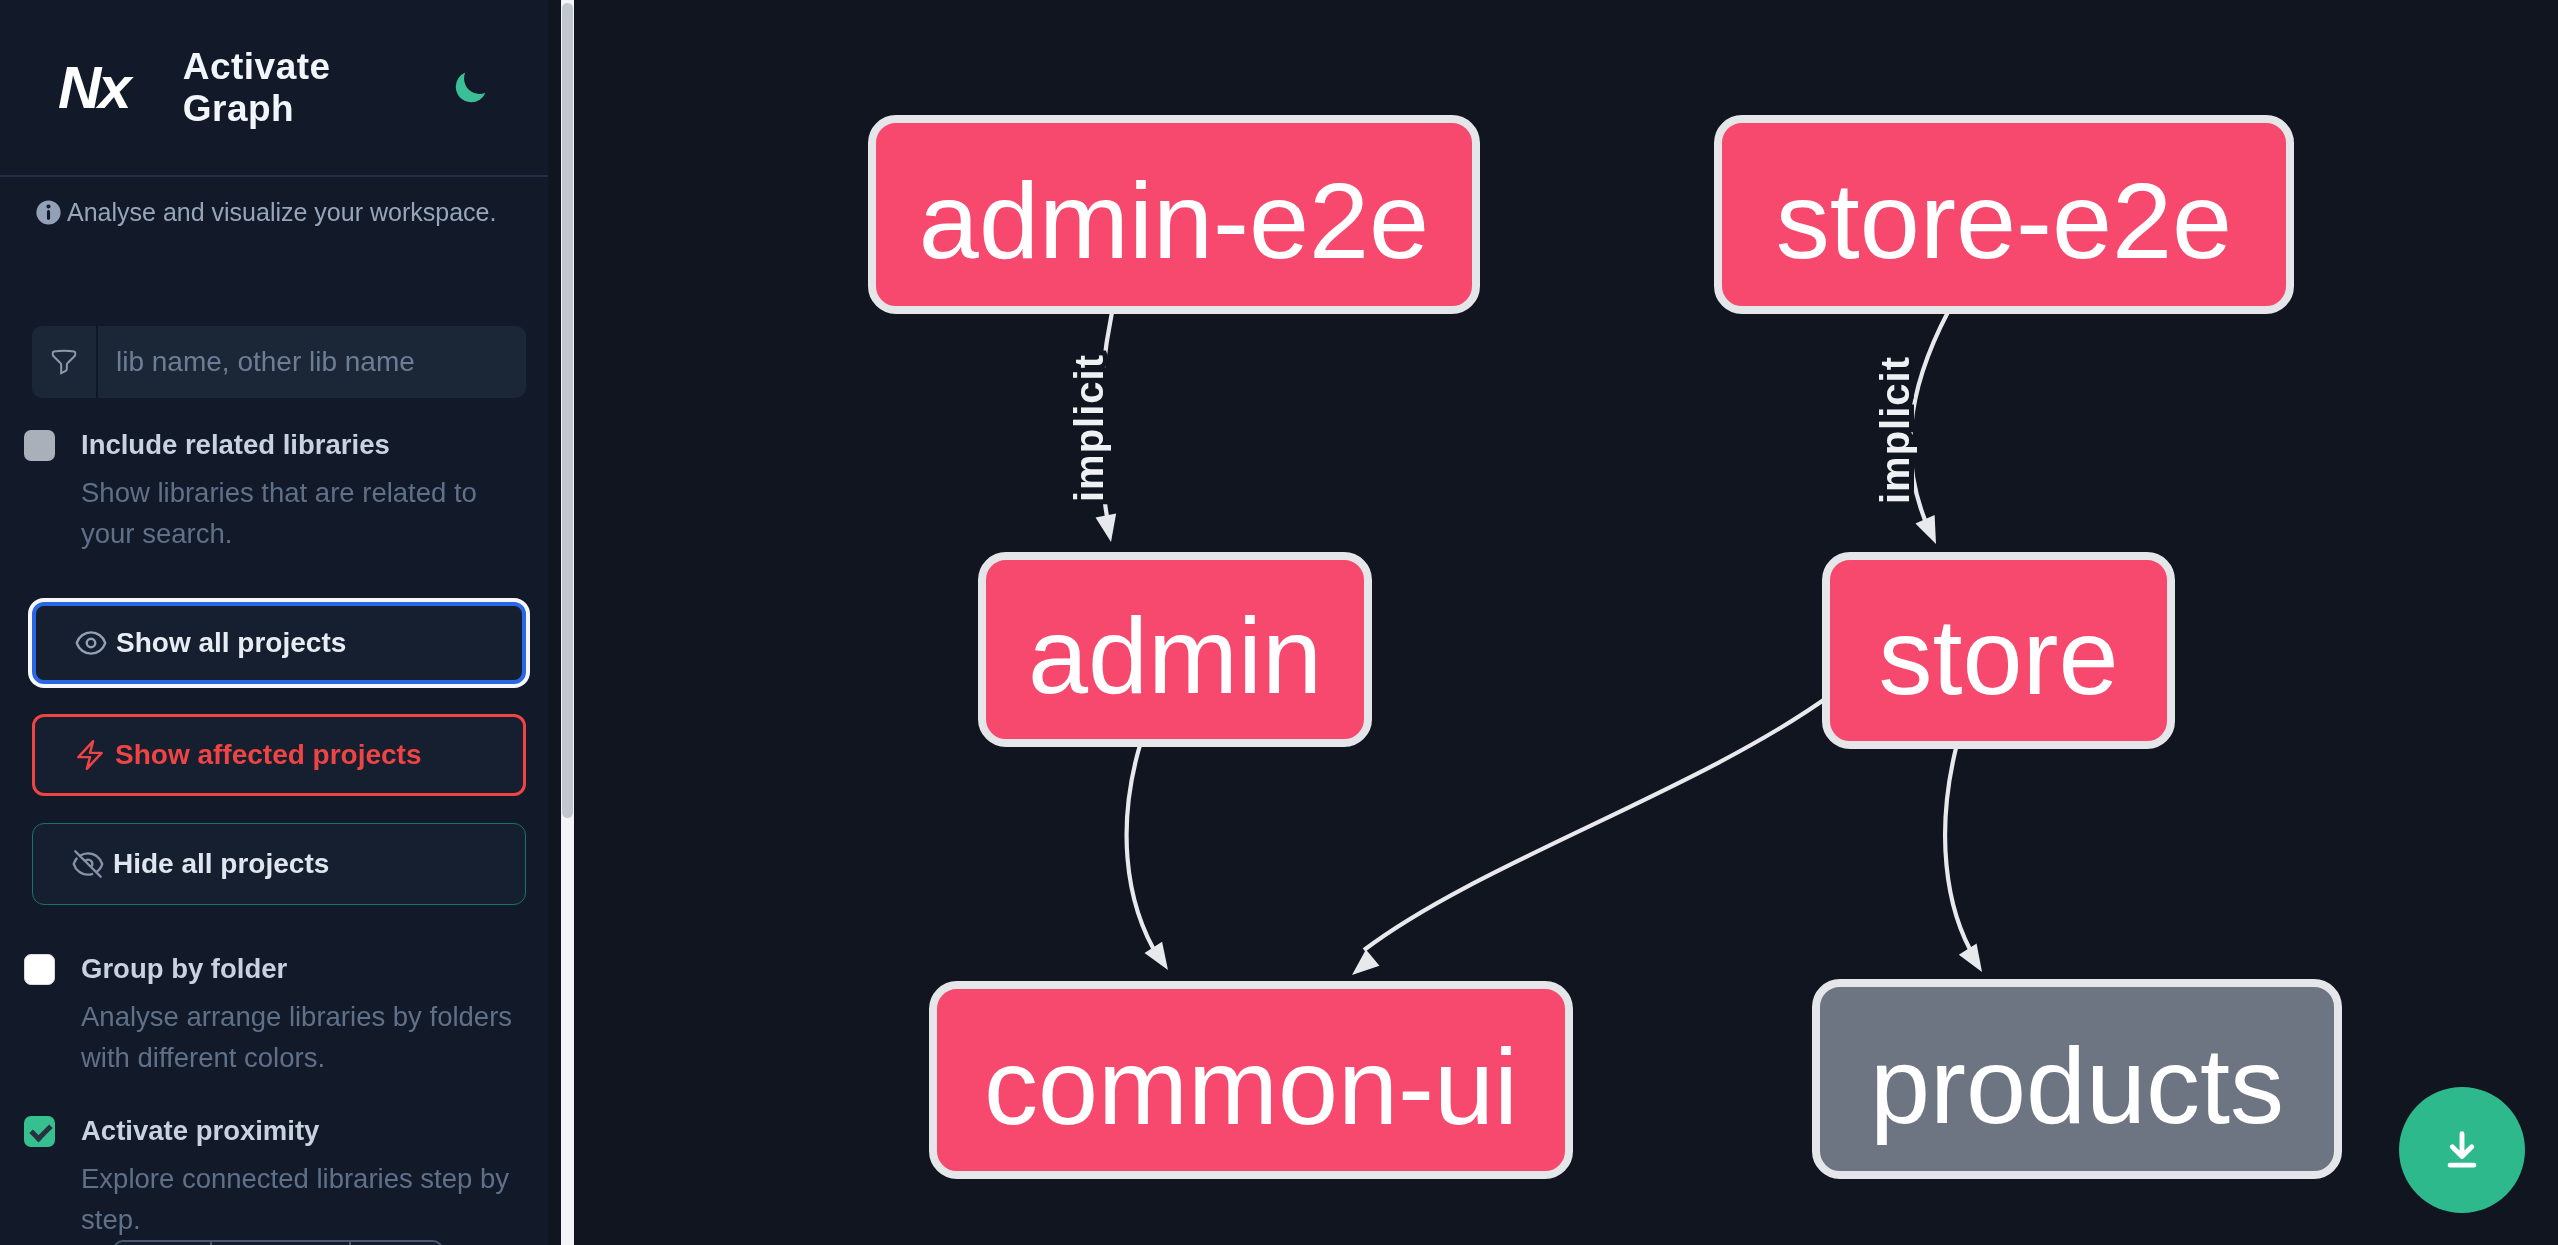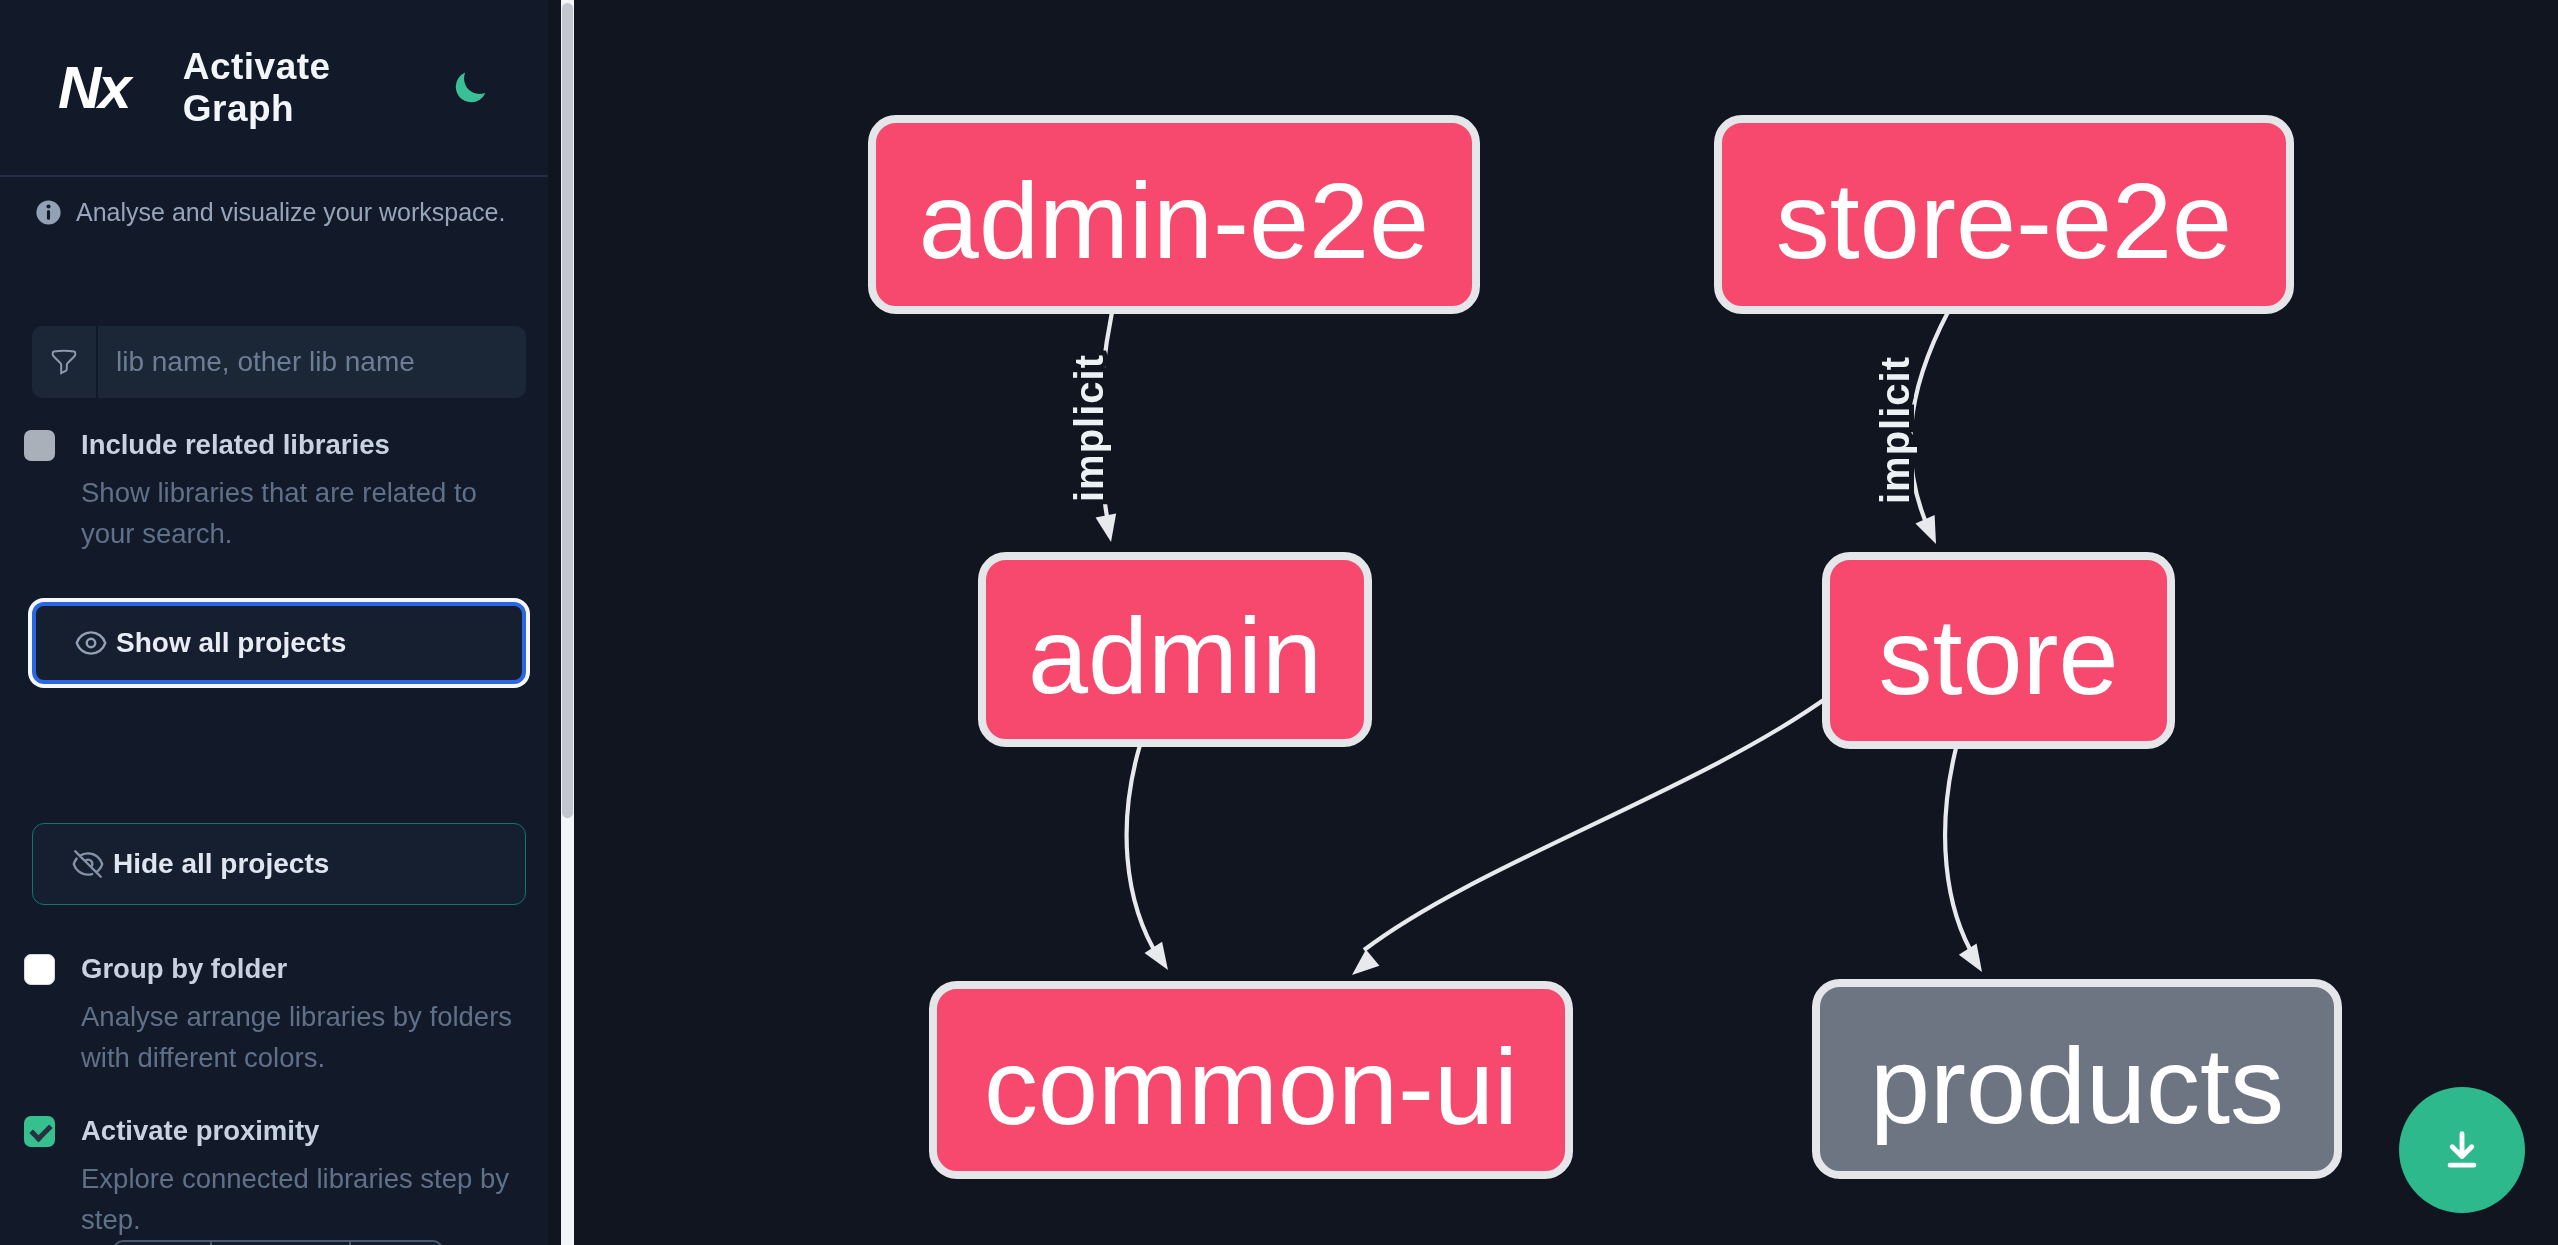--- a/index.html
+++ b/index.html
@@ -14,21 +14,21 @@
 
   
   .sidebar { position:absolute; left:0; top:0; width:548px; height:1245px; background:#121a2a; z-index:5; }
   .s-header { position:absolute; top:0; left:0; right:0; height:177px; display:flex; align-items:center;
               padding:0 56px 0 58px; border-bottom:2px solid #232e42; }
   .logo-text { font-size:60px; font-weight:800; color:#ffffff; letter-spacing:-3px; font-style:italic; }
   .app-title { font-size:37px; font-weight:600; color:#f2f6fa; margin-left:54px; letter-spacing:.5px; }
   .moon-btn { margin-left:auto; background:none; border:none; cursor:pointer; width:44px; height:44px;
               display:flex; align-items:center; justify-content:center; }
 
-  .s-info { position:absolute; top:198px; left:34px; right:30px; display:flex; align-items:center; gap:13px; }
+  .s-info { position:absolute; top:198px; left:34px; right:30px; display:flex; align-items:center; gap:4px; }
   .s-info span { font-size:25px; color:#97a5ba; }
 
   .s-search { position:absolute; top:326px; left:32px; width:494px; height:72px; background:#1b2636;
               border-radius:10px; display:flex; align-items:stretch; overflow:hidden; }
   .s-search .icon-cell { width:66px; display:flex; align-items:center; justify-content:center;
                          border-right:2px solid #101827; flex:none; }
   .s-search input { flex:1; background:transparent; border:none; outline:none; color:#cbd5e1;
                     font-size:28px; font-family:"Liberation Sans",sans-serif; padding:0 18px; }
   .s-search input::placeholder { color:#6d7d96; }
 
@@ -146,20 +146,26 @@
   </div>
 
   <button class="s-btn btn-focused" style="top:602px">
     <svg width="34" height="34" viewBox="0 0 24 24" fill="none" stroke="#93a1b6" stroke-width="1.7">
       <path d="M2.04 12.32a1 1 0 0 1 0-.64C3.42 7.51 7.36 4.5 12 4.5s8.57 3.01 9.96 7.18a1 1 0 0 1 0 .64C20.58 16.49 16.64 19.5 12 19.5S3.43 16.49 2.04 12.32z"></path>
       <circle cx="12" cy="12" r="3"></circle>
     </svg>
     <span>Show all projects</span>
   </button>
 
+  <button class="s-btn btn-danger" style="top:714px">
+    <svg width="34" height="34" viewBox="0 0 24 24" fill="none" stroke="#ef4444" stroke-width="1.7" stroke-linejoin="round">
+      <path d="M3.75 13.5L14.25 2.25 12 10.5h8.25L9.75 21.75 12 13.5H3.75z"></path>
+    </svg>
+    <span>Show affected projects</span>
+  </button>
 
   <button class="s-btn btn-default" style="top:823px">
     <svg width="34" height="34" viewBox="0 0 24 24" fill="none" stroke="#8593a8" stroke-width="1.7" stroke-linecap="round">
       <path d="M3.98 8.22A10.48 10.48 0 0 0 1.93 12c1.29 4.34 5.31 7.5 10.07 7.5.99 0 1.95-.14 2.86-.4M6.23 6.23A10.45 10.45 0 0 1 12 4.5c4.76 0 8.77 3.16 10.07 7.5a10.52 10.52 0 0 1-4.3 5.77M6.23 6.23L3 3m3.23 3.23l3.65 3.65m7.89 7.89L21 21m-3.23-3.23l-3.65-3.65m0 0a3 3 0 1 0-4.24-4.24m4.24 4.24L9.88 9.88"></path>
     </svg>
     <span>Hide all projects</span>
   </button>
 
   <div class="toggle-row" style="top:952px">
     <div class="cb cb-white"></div>

